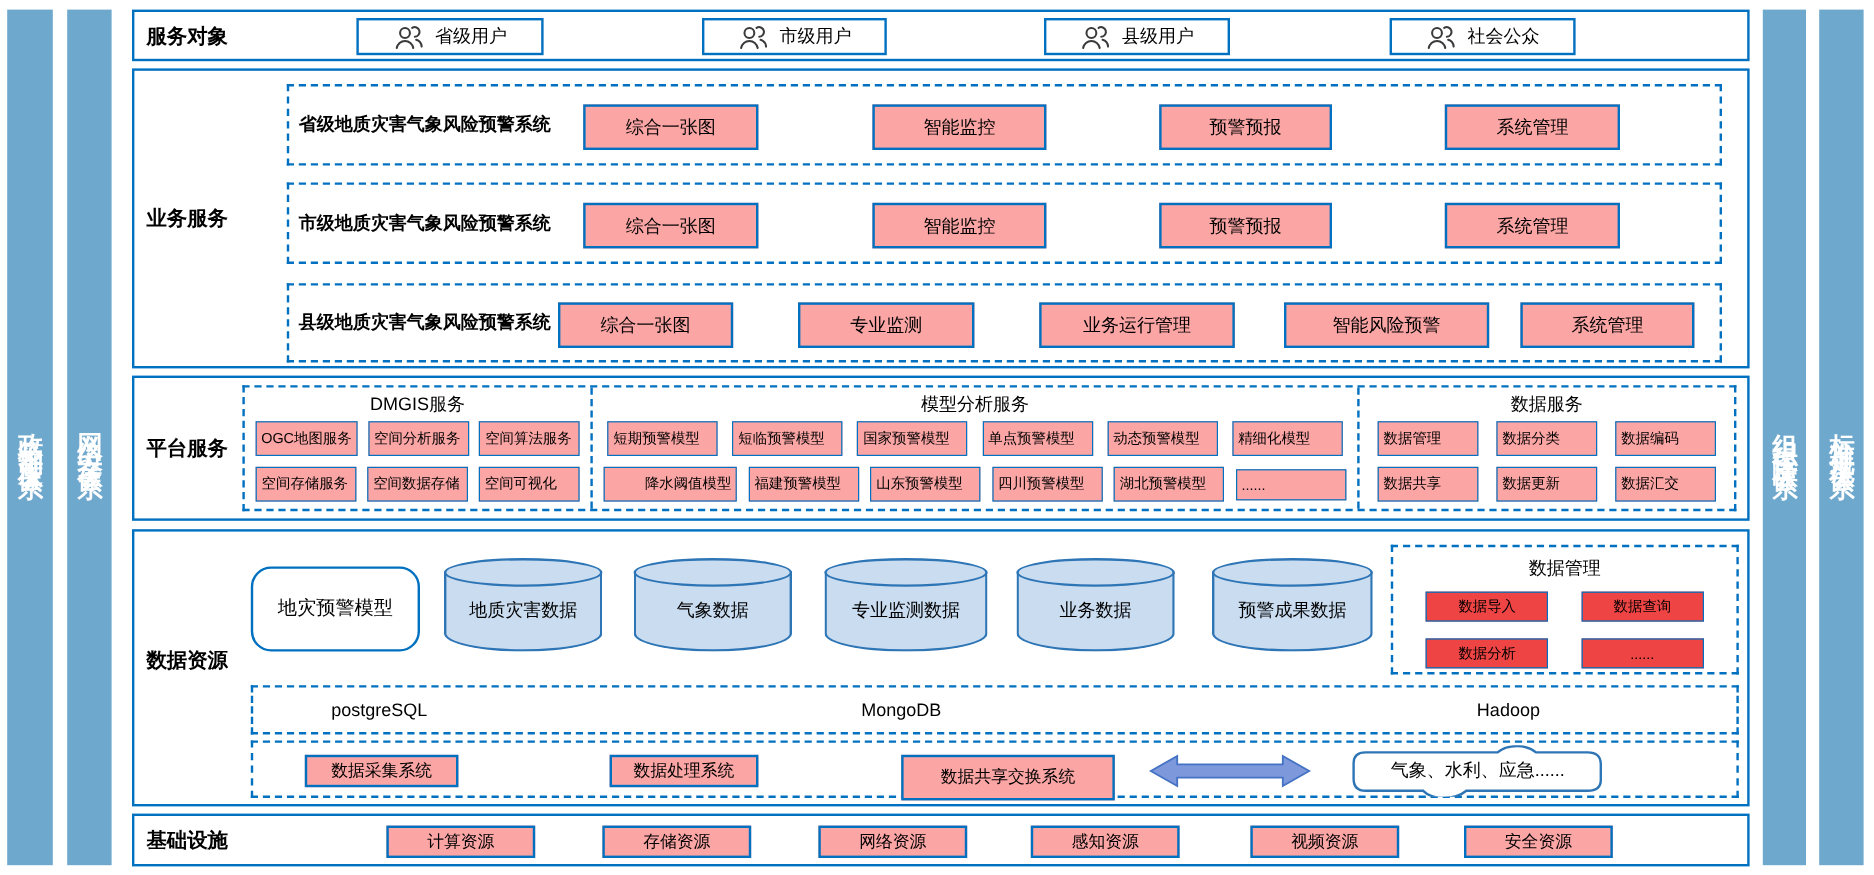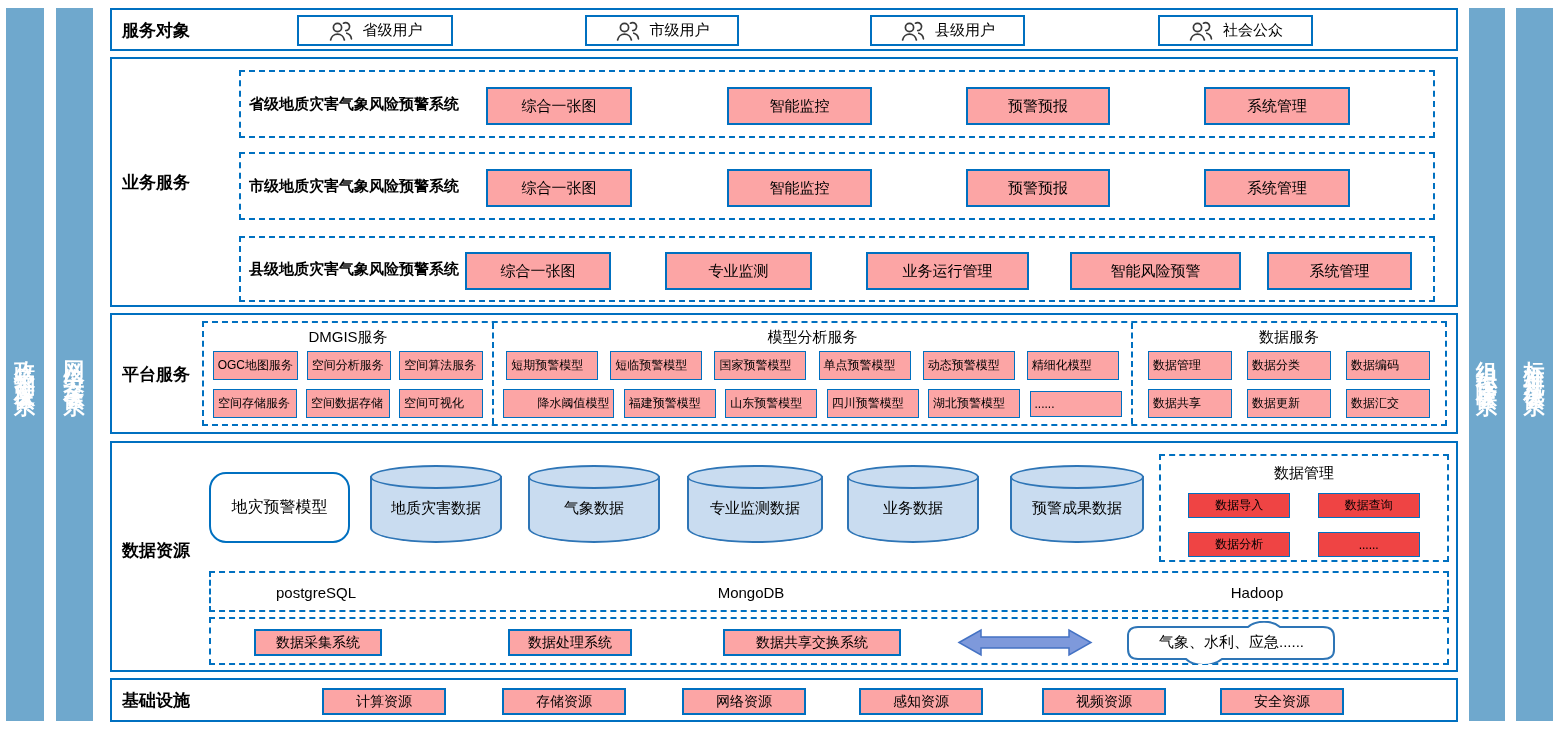--- a/index.html
+++ b/index.html
@@ -236,21 +236,21 @@
 
     <div class="dashed" style="left:97px;top:128px;width:1240px;height:41px;">
       <div class="dbname" style="left:105px;">postgreSQL</div>
       <div class="dbname" style="left:540px;">MongoDB</div>
       <div class="dbname" style="left:1046px;">Hadoop</div>
     </div>
 
     <div class="dashed" style="left:97px;top:174px;width:1240px;height:48px;">
       <div class="btn" style="left:43px;top:10px;width:128px;height:27px;font-size:14px;">数据采集系统</div>
       <div class="btn" style="left:297px;top:10px;width:124px;height:27px;font-size:14px;">数据处理系统</div>
-      <div class="btn" style="left:512px;top:10px;width:178px;height:27px;font-size:14px;">数据共享交换系统</div>
+      <div class="btn" style="left:540px;top:10px;width:178px;height:38px;font-size:14px;">数据共享交换系统</div>
 
       <svg style="position:absolute;left:745px;top:8px;" width="138" height="31" viewBox="0 0 138 31">
         <polygon points="3,15.5 25,3 25,10 113,10 113,3 135,15.5 113,28 113,21 25,21 25,28" fill="#7E99DB" stroke="#4472C4" stroke-width="1.5"></polygon>
       </svg>
 
       <div style="position:absolute;left:913px;top:2px;width:215px;height:43px;">
         <svg width="215" height="43" viewBox="0 0 215 43">
           <path d="M14 6 L124 6 C132 -1 148 -1 156 6 L199 6 Q210 6 210 16 L210 29 Q210 38 199 38 L98 38 C88 46 70 46 62 38 L14 38 Q4 38 4 28 L4 15 Q4 6 14 6 Z" fill="#fff" stroke="#2E75B6" stroke-width="2"></path>
         </svg>
         <div class="wavy-label">气象、水利、应急......</div>

